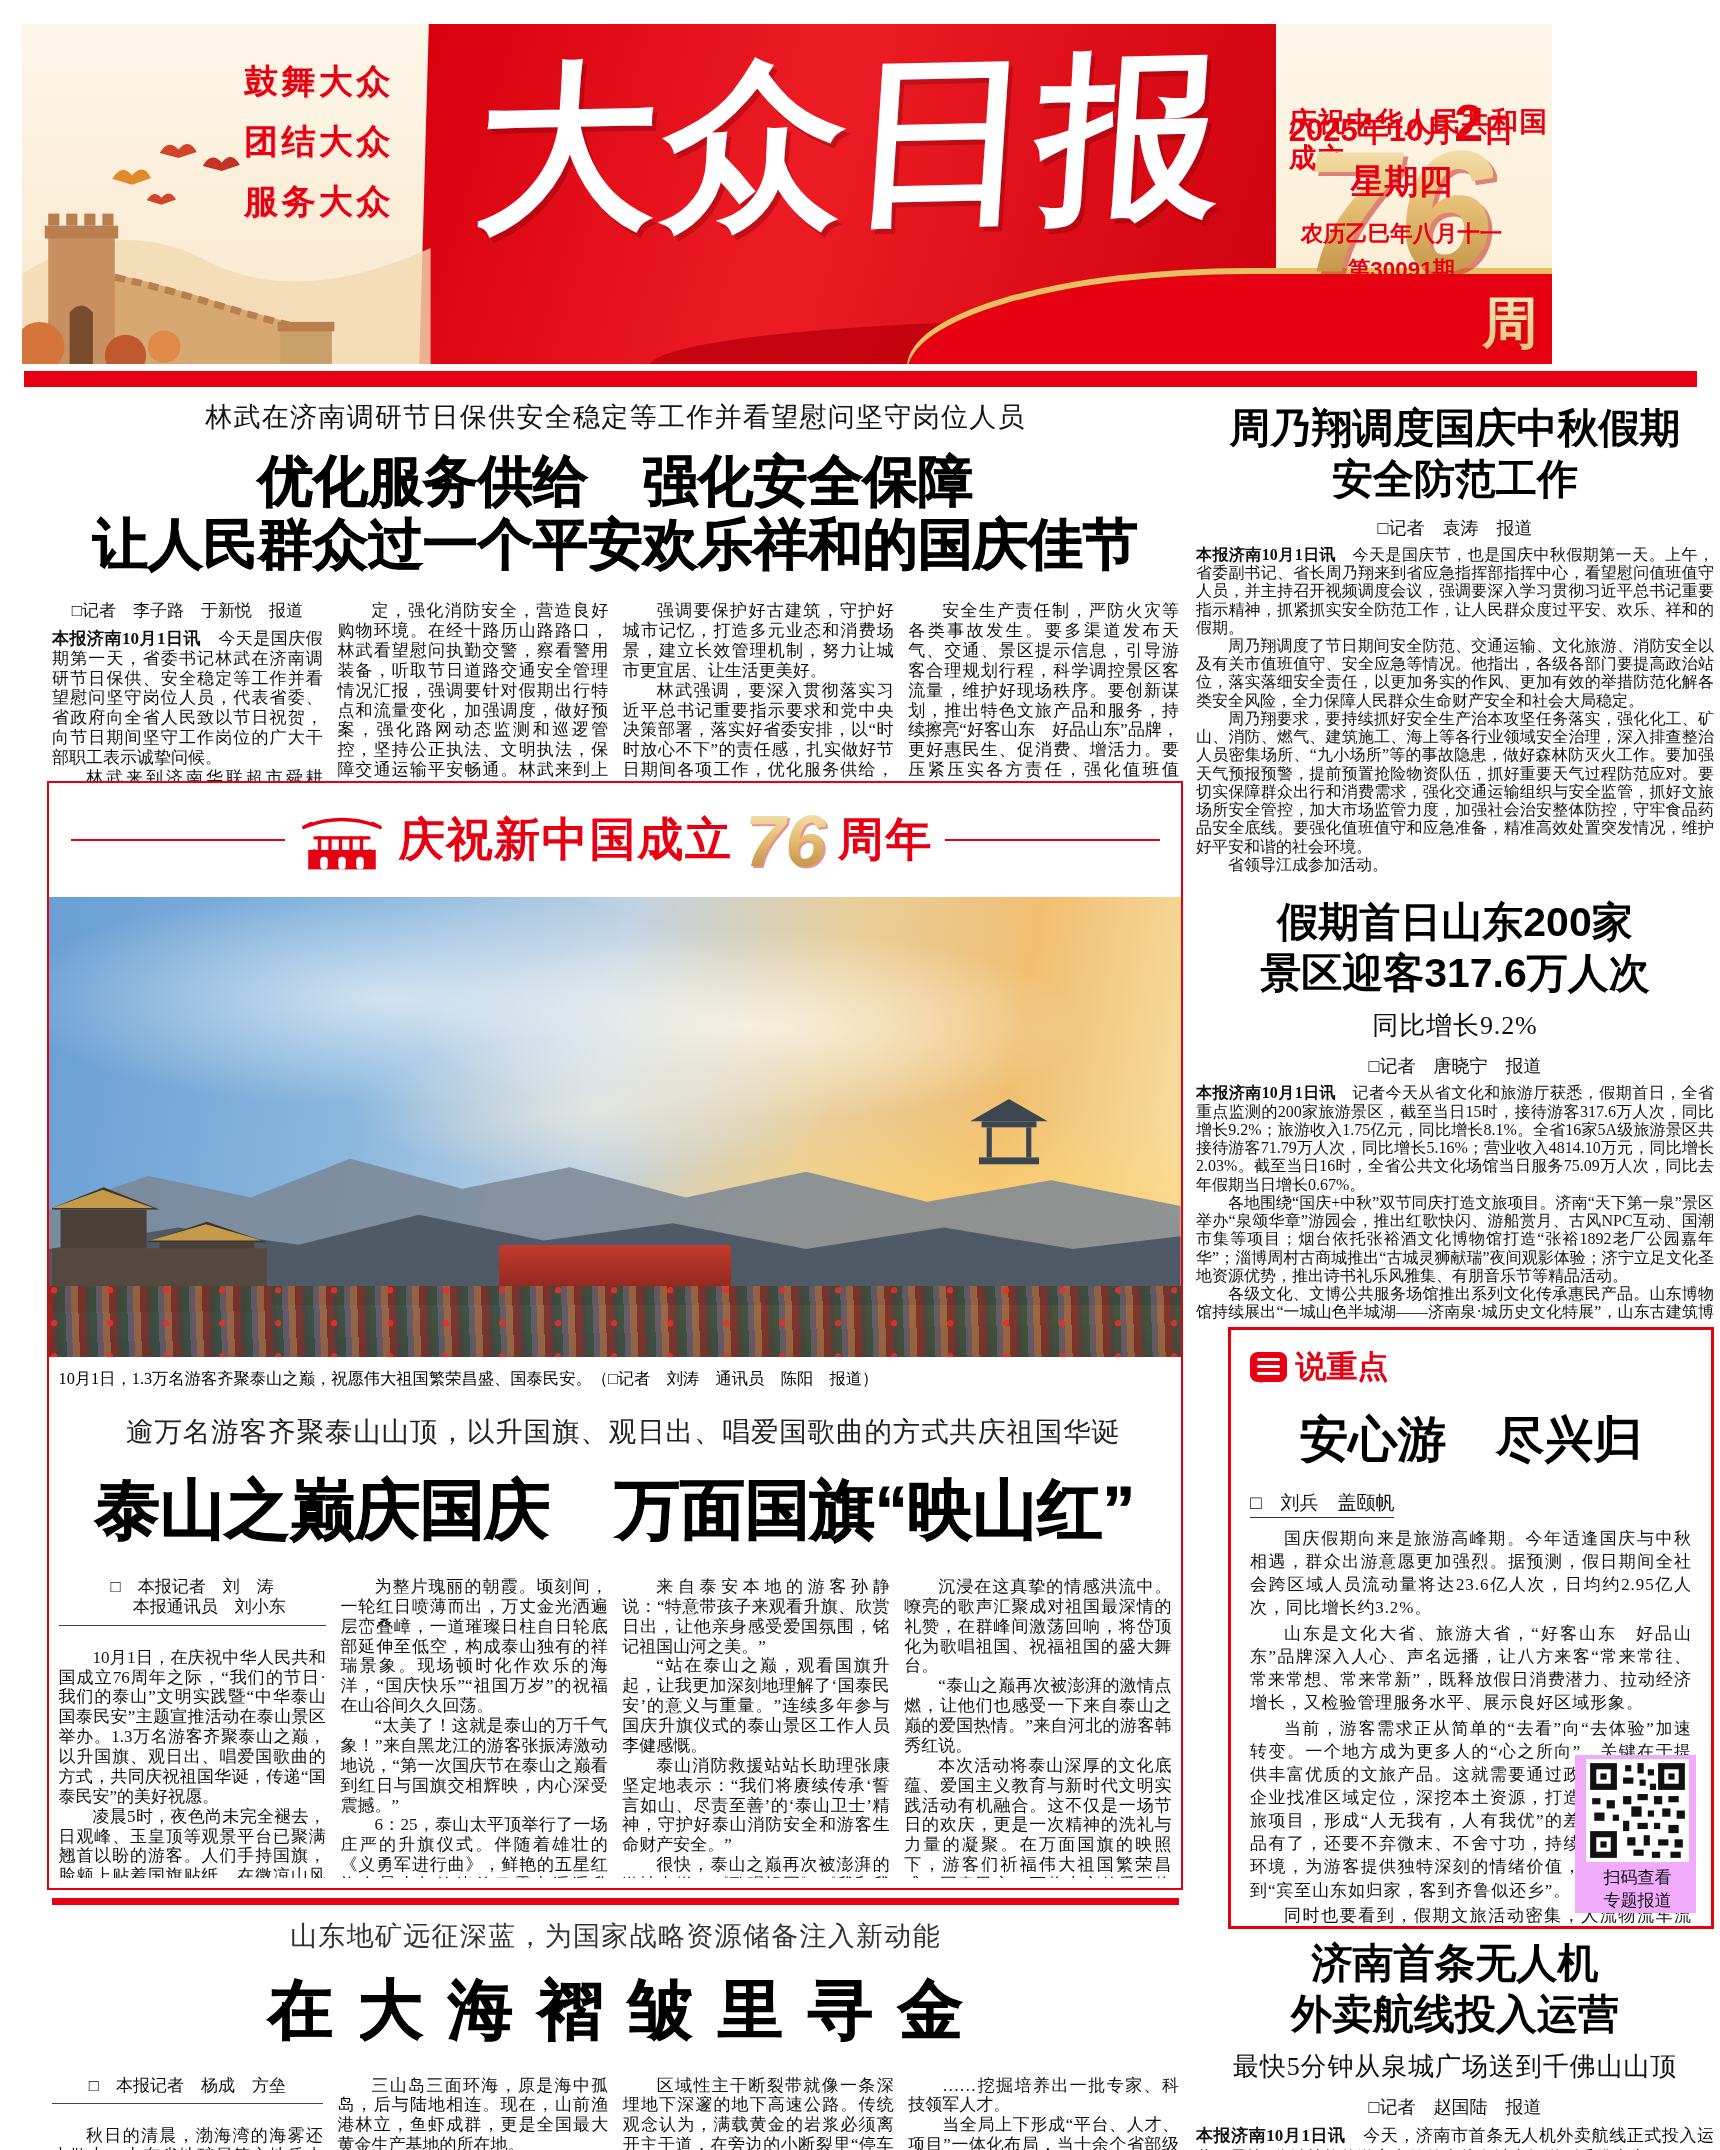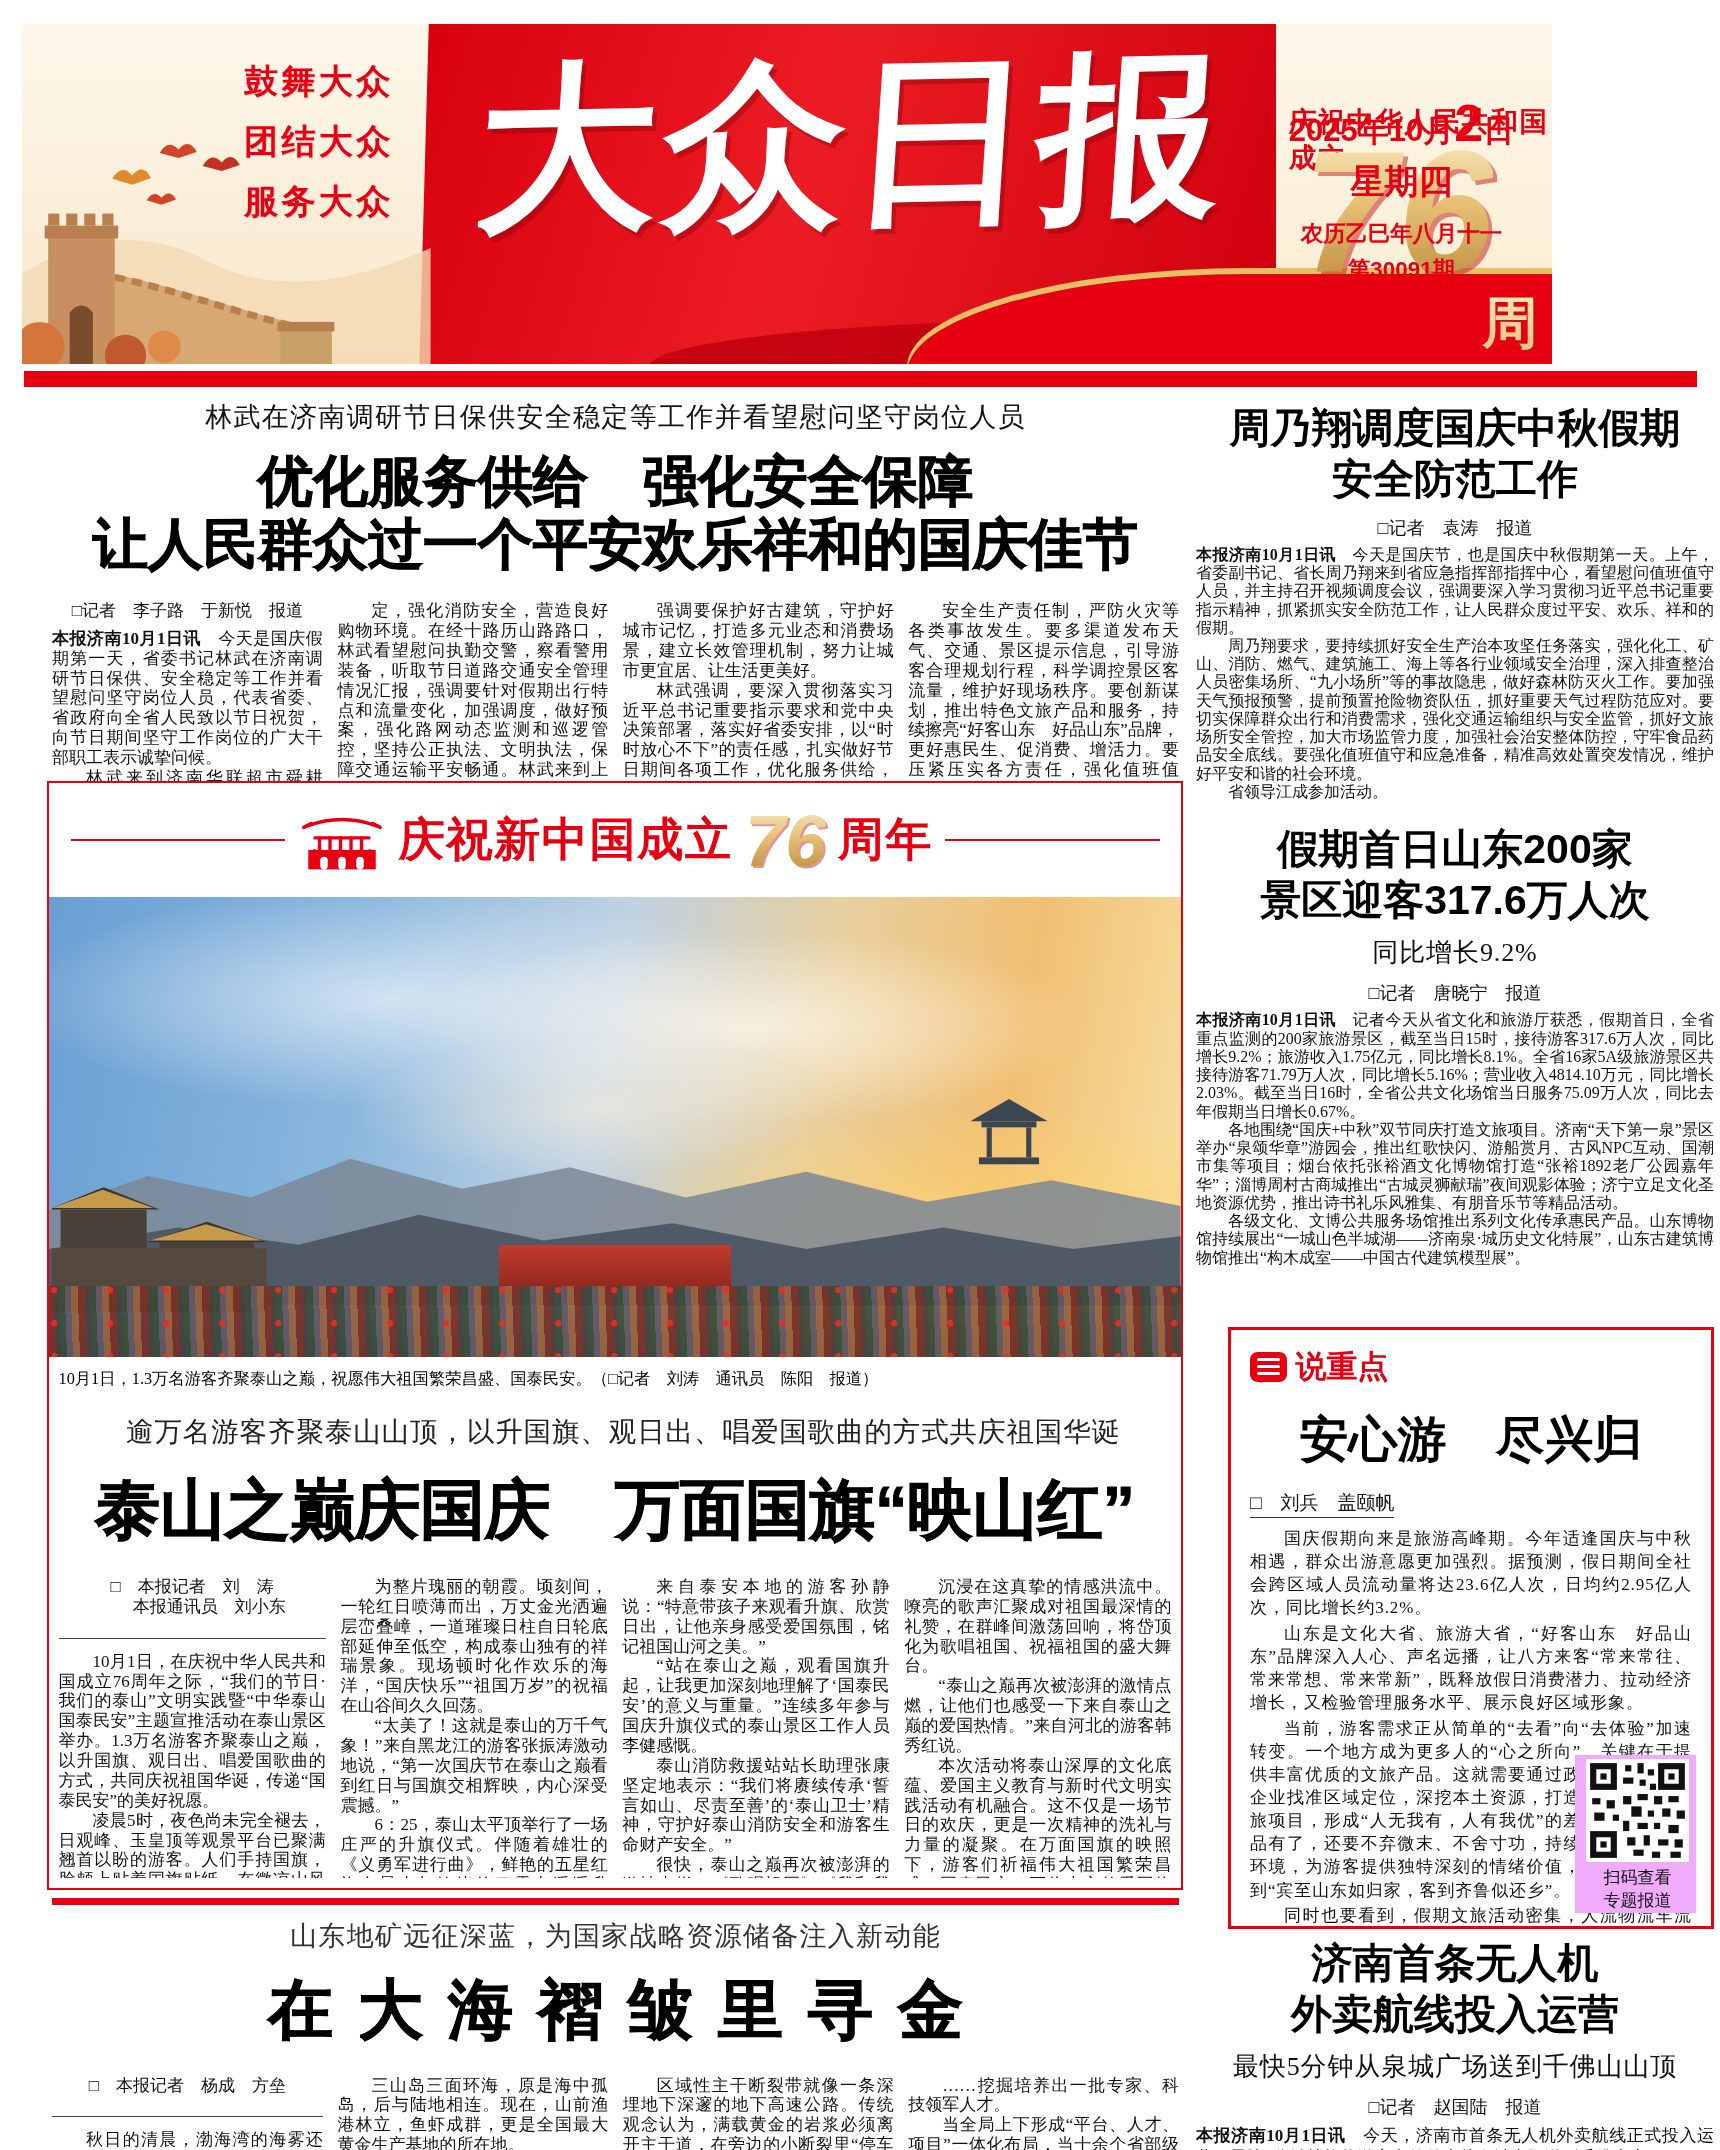--- a/index.html
+++ b/index.html
@@ -50,21 +50,21 @@
   #lead{left:52px;top:399px;width:1127px;height:389px;overflow:hidden;}
   .kicker{font-size:27px;text-align:center;color:#141414;letter-spacing:1.3px;}
   .lead-h{font-size:55px;font-weight:900;text-align:center;line-height:1.16;color:#000;
           -webkit-text-stroke:0.9px #000;}
   .lead-h.first{margin-top:14.6px;}
   .lead-cols{margin-top:24px;display:flex;gap:14.6px;height:202px;overflow:hidden;}
   .ncol{flex:1;font-size:17px;line-height:1.17;text-align:justify;}
   .ncol p{margin:0;text-indent:2em;}
   .ncol p.lede{text-indent:0;}
   .col-byline{text-align:center;margin:0 0 7.7px;}
-  .col-byline.rule{border-bottom:1.3px solid #444;padding-bottom:21px;margin-bottom:13px;}
+  .col-byline.rule{border-bottom:1.3px solid #444;padding-bottom:8px;margin-bottom:22px;}
 
   
   #rightcol{left:1196px;top:403px;width:518px;height:918px;overflow:hidden;}
   .art-title{font-size:41px;font-weight:900;text-align:center;line-height:1.24;color:#000;
              font-family:"Liberation Sans","DejaVu Sans",sans-serif;}
   .art-sub{font-size:26px;text-align:center;margin-top:9.5px;letter-spacing:0.9px;}
   .art-byline{font-size:18px;text-align:center;margin:11.2px 0 6px;}
   .art-body{font-size:16px;line-height:1.14;text-align:justify;}
   .art-body p{margin:0;text-indent:2em;}
   .art-body p.lede{text-indent:0;}
@@ -226,20 +226,21 @@
   </div>
 </div>
 
 <div id="rightcol" class="abs">
   <div>
     <div class="art-title">周乃翔调度国庆中秋假期</div>
     <div class="art-title">安全防范工作</div>
     <div class="art-byline">□记者　袁涛　报道</div>
     <div class="art-body">
         <p class="lede"><b>本报济南10月1日讯</b>　今天是国庆节，也是国庆中秋假期第一天。上午，省委副书记、省长周乃翔来到省应急指挥部指挥中心，看望慰问值班值守人员，并主持召开视频调度会议，强调要深入学习贯彻习近平总书记重要指示精神，抓紧抓实安全防范工作，让人民群众度过平安、欢乐、祥和的假期。</p>
+        <p>周乃翔调度了节日期间安全防范、交通运输、文化旅游、消防安全以及有关市值班值守、安全应急等情况。他指出，各级各部门要提高政治站位，落实落细安全责任，以更加务实的作风、更加有效的举措防范化解各类安全风险，全力保障人民群众生命财产安全和社会大局稳定。</p>
         <p>周乃翔要求，要持续抓好安全生产治本攻坚任务落实，强化化工、矿山、消防、燃气、建筑施工、海上等各行业领域安全治理，深入排查整治人员密集场所、“九小场所”等的事故隐患，做好森林防灭火工作。要加强天气预报预警，提前预置抢险物资队伍，抓好重要天气过程防范应对。要切实保障群众出行和消费需求，强化交通运输组织与安全监管，抓好文旅场所安全管控，加大市场监管力度，加强社会治安整体防控，守牢食品药品安全底线。要强化值班值守和应急准备，精准高效处置突发情况，维护好平安和谐的社会环境。</p>
         <p>省领导江成参加活动。</p>
       </div>
   </div>
   <div class="art2">
     <div class="art-title">假期首日山东200家</div>
     <div class="art-title">景区迎客317.6万人次</div>
     <div class="art-sub">同比增长9.2%</div>
     <div class="art-byline">□记者　唐晓宁　报道</div>
     <div class="art-body">

